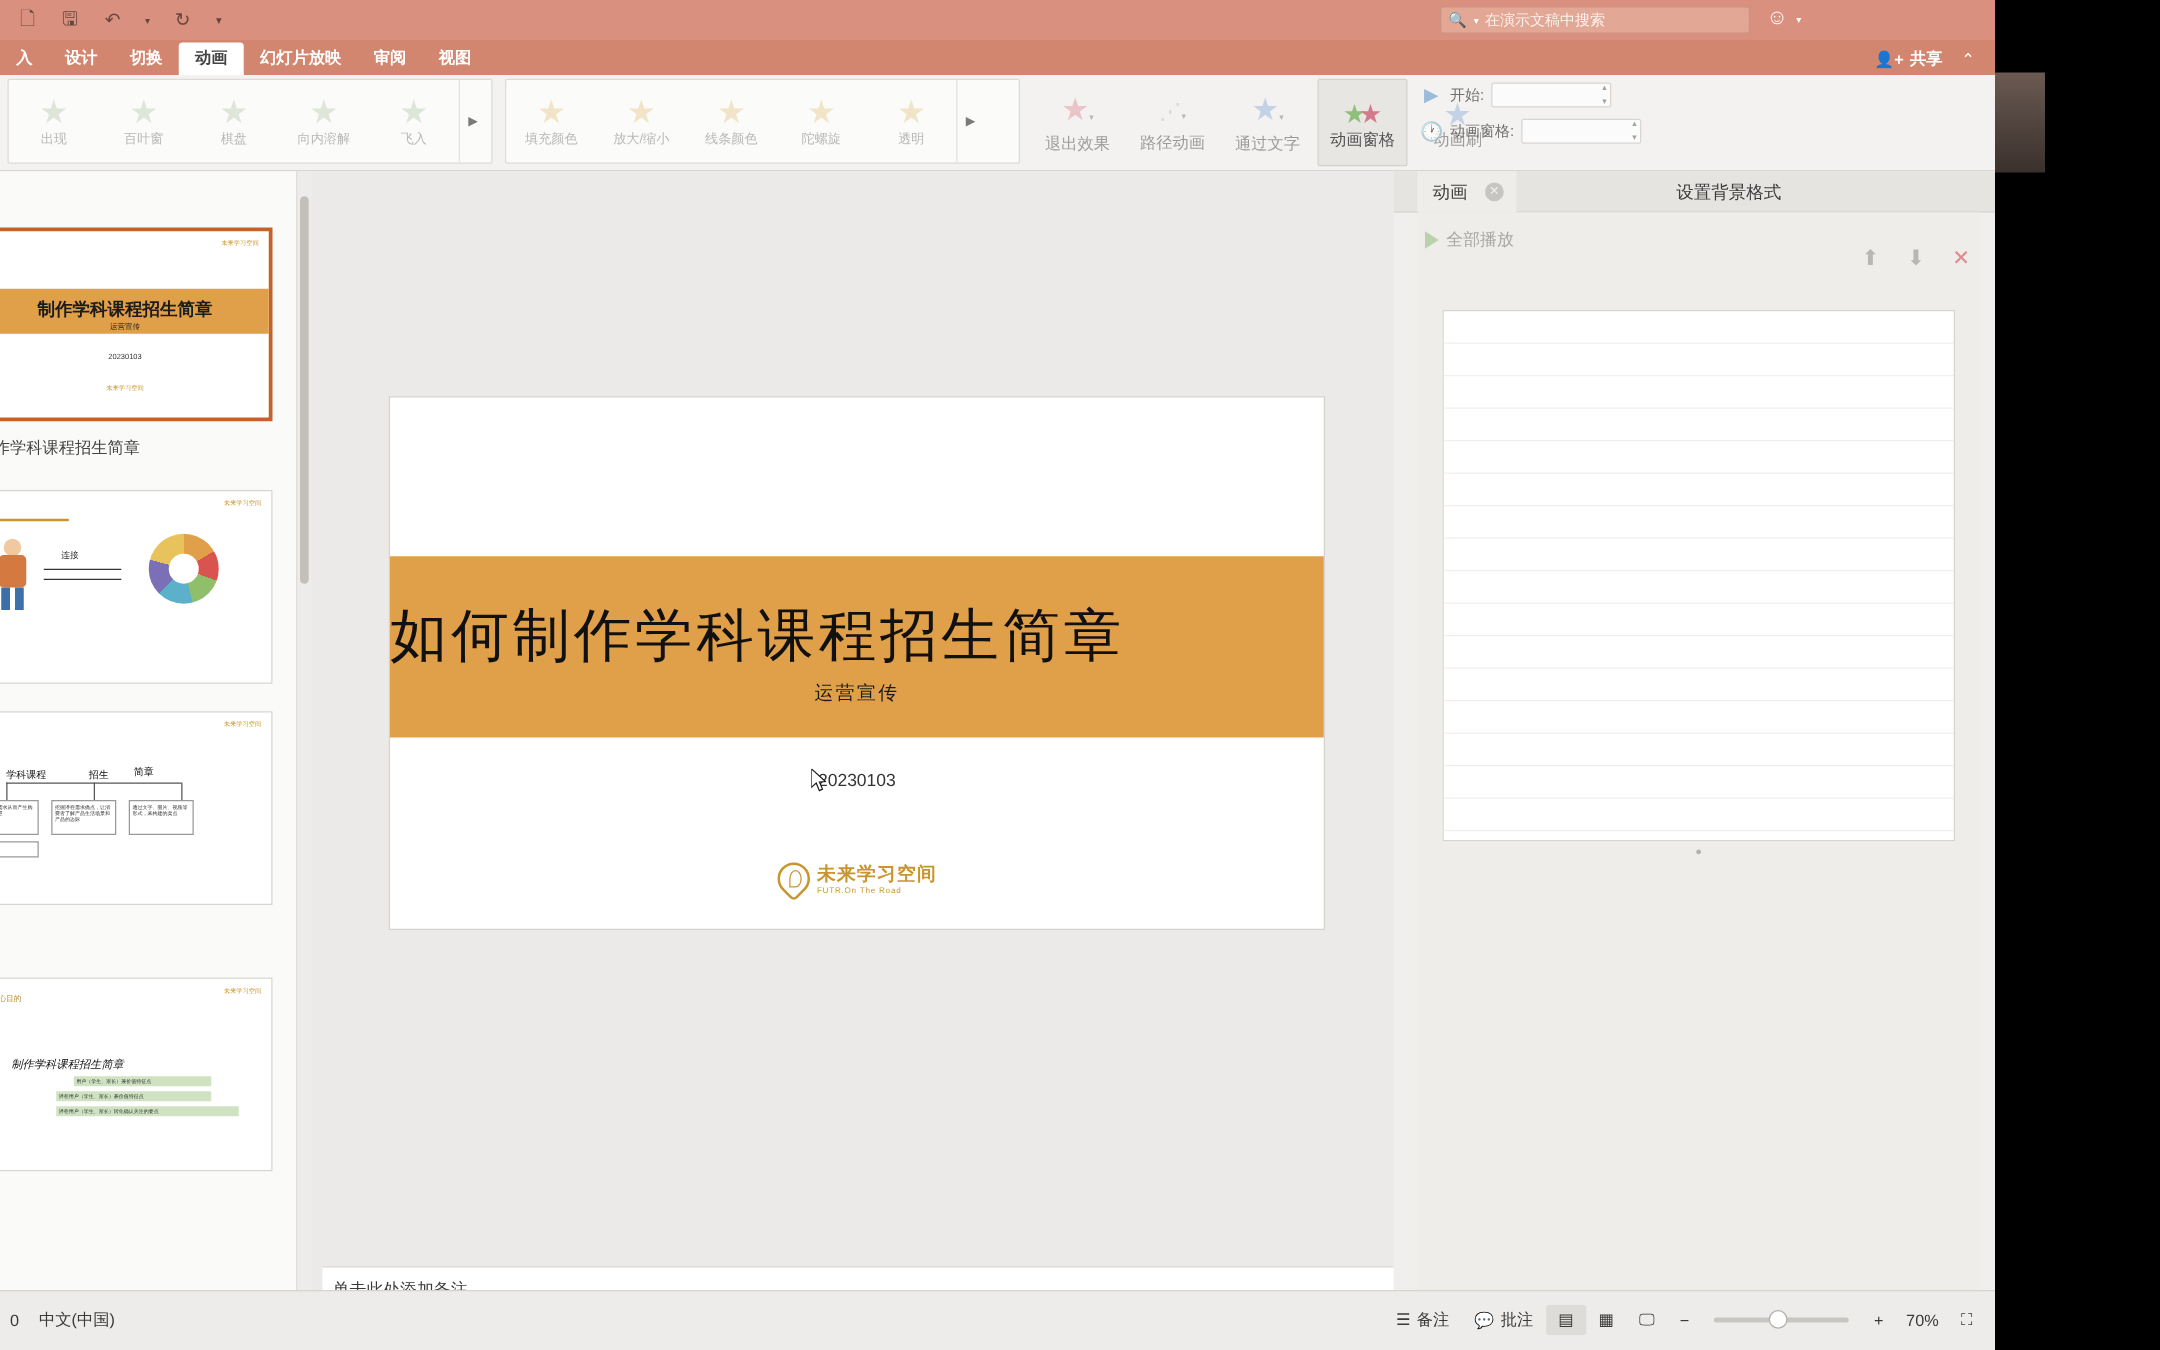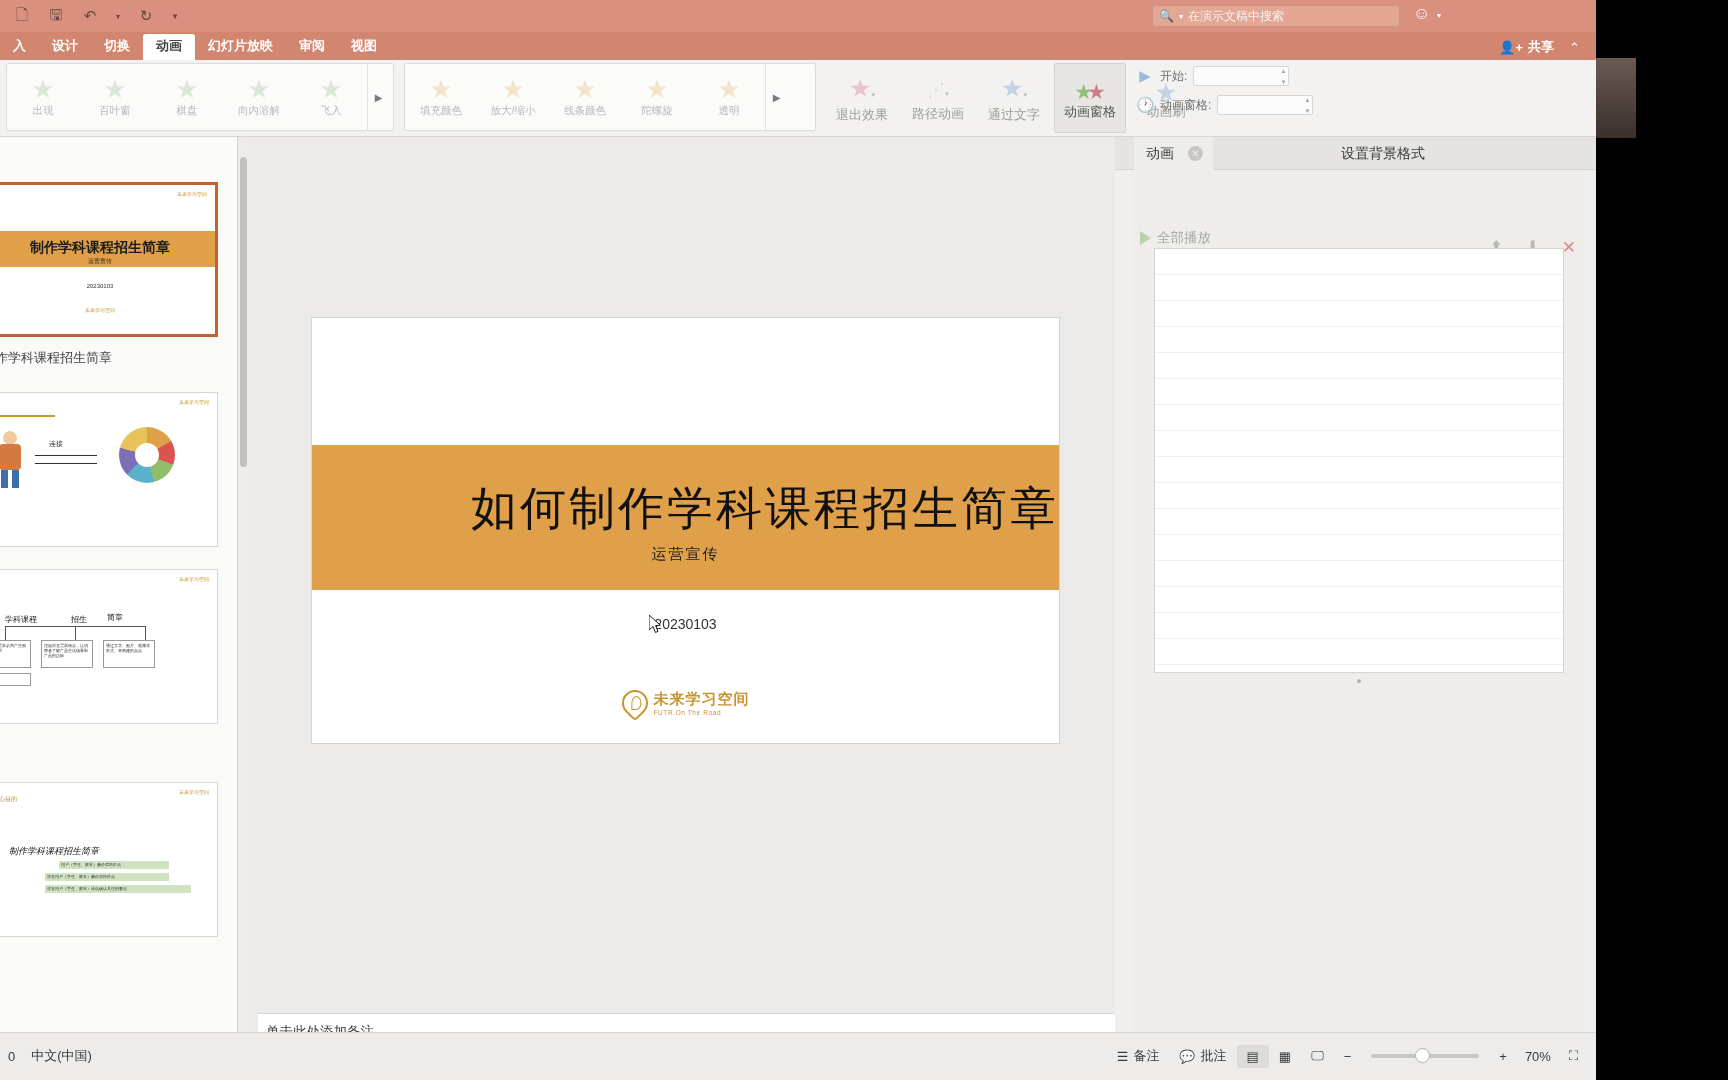--- a/index.html
+++ b/index.html
@@ -114,21 +114,21 @@
   .t4hl { position:absolute; height:8px; background:#cfe3c2; font-size:4px; color:#333; padding:0 2px; line-height:8px;}
 
   
   .canvas { position: absolute; left: 249px; top: 137px; right: 481px; bottom: 48px; background: #eceae8; }
   .slide {
     position: absolute; left: 63px; top: 181px; width: 747px; height: 425px;
     background: #fff; box-shadow: 0 0 0 1px #d6d3cf;
   }
   .band { position: absolute; left: 0; right: 0; top: 127px; height: 145px; background: #e0a04a; }
   .stitle {
-    position: absolute; left: 0; right: 0; top: 160px; text-align: right;
+    position: absolute; left: 0; right: 0; top: 160px; text-align: left;
     font-family: "Liberation Serif", "DejaVu Serif", serif;
     font-size: 46px; color: #111; letter-spacing: 3px; font-weight: normal;
   }
   .ssub { position: absolute; left: 0; right: 0; top: 227px; text-align: center; font-size: 15px; color: #1a1a1a; letter-spacing: 2px; font-family:"Liberation Serif",serif;}
   .sdate { position: absolute; left: 0; right: 0; top: 298px; text-align: center; font-size: 14px; color: #333; }
   .slogo { position: absolute; left: 0; right: 0; top: 372px; display: flex; align-items: center; justify-content: center; gap: 6px; }
   .slogo .mark { width: 26px; height: 26px; border: 2px solid #c9952f; border-radius: 50% 50% 50% 4px; transform: rotate(-45deg); position: relative; }
   .slogo .mark:after { content:""; position:absolute; left:7px; top:5px; width:8px; height:12px; border:1.5px solid #c9952f; border-radius:50% 50% 50% 0; transform: rotate(45deg);}
   .slogo .ltxt { text-align: left; }
   .slogo .l1 { font-size: 15px; color: #c9952f; font-weight: bold; letter-spacing: 1px; }
@@ -139,21 +139,21 @@
   .notes { position: absolute; left: 258px; top: 1013px; right: 481px; height: 35px; background: #fff; border-top: 1px solid #d8d5d2; }
   .notes .ntext { position: absolute; left: 8px; top: 9px; font-size: 13.5px; color: #3b3b3b; font-family:"Liberation Serif",serif;}
 
   
   .rpane { position: absolute; left: 1115px; top: 137px; width: 481px; bottom: 48px; background: #f0efed; }
   .panetabs { position: absolute; left: 0; top: 0; right: 0; height: 33px; background: #e6e4e1; border-bottom:1px solid #d6d3cf;}
   .ptab { position: absolute; top: 0; height: 33px; display: flex; align-items: center; font-size: 14px; color: #3c3c3c; }
   .ptab.active { background: #eeedea; }
   .ptab .x { margin-left: 14px; width: 15px; height: 15px; border-radius: 50%; background: #c7c5c1; color: #f0efed; font-size: 10px; display:flex;align-items:center;justify-content:center;}
   .paneinner { position: absolute; left: 19px; top: 33px; right: 12px; bottom: 0; background: #eeedea; }
-  .panebar { position: absolute; left: 0; top: 13px; right: 0; height: 30px; display: flex; align-items: center; margin-top: 40px; }
+  .panebar { position: absolute; left: 0; top: 13px; right: 0; height: 30px; display: flex; align-items: flex-start; }
   .playall { display: flex; align-items: center; gap: 6px; margin-left: 6px; opacity:.55;}
   .playall .tri { width:0;height:0;border-left:11px solid #8cbf7a;border-top:7px solid transparent;border-bottom:7px solid transparent;}
   .playall .ptxt { font-size: 13.5px; color: #6e6e6e; }
   .paneicons { position: absolute; right: 8px; top: 14px; display: flex; gap: 22px; align-items:center; }
   .paneicons span { font-size: 17px; color: #b9b7b3; }
   .paneicons .xred { color: #e08b8b; }
   .listbox { position: absolute; left: 20px; top: 78px; right: 20px; height: 425px; background: #fff; border: 1px solid #d8d5d1; }
   .listbox .row { height: 26px; border-bottom: 1px solid #f1efec; }
   .handle { position:absolute; left:0; right:0; bottom:-14px; text-align:center; font-size:9px; color:#b5b2ae;}
 

